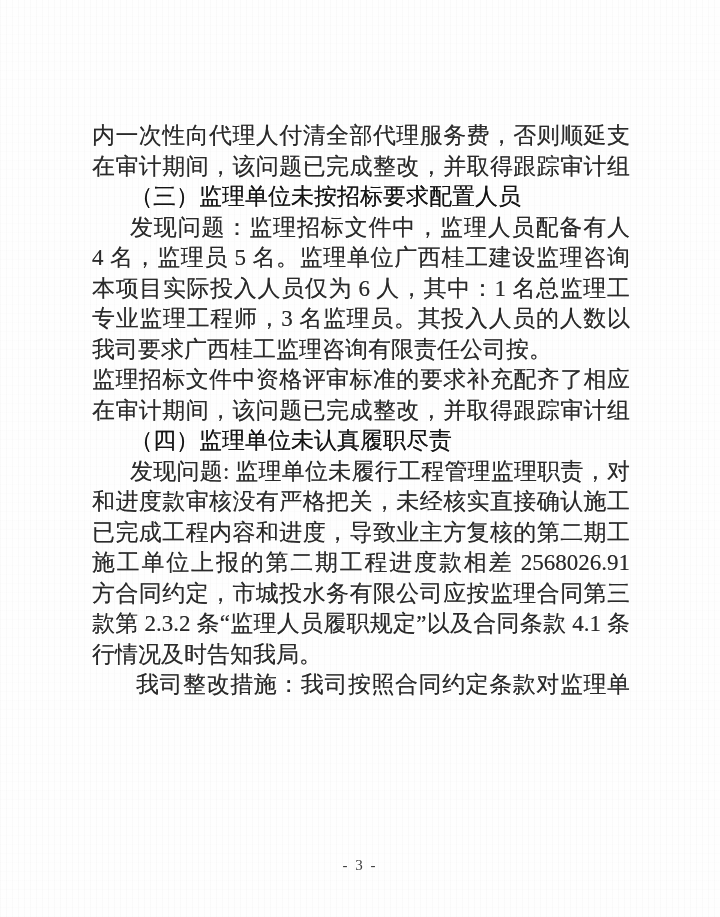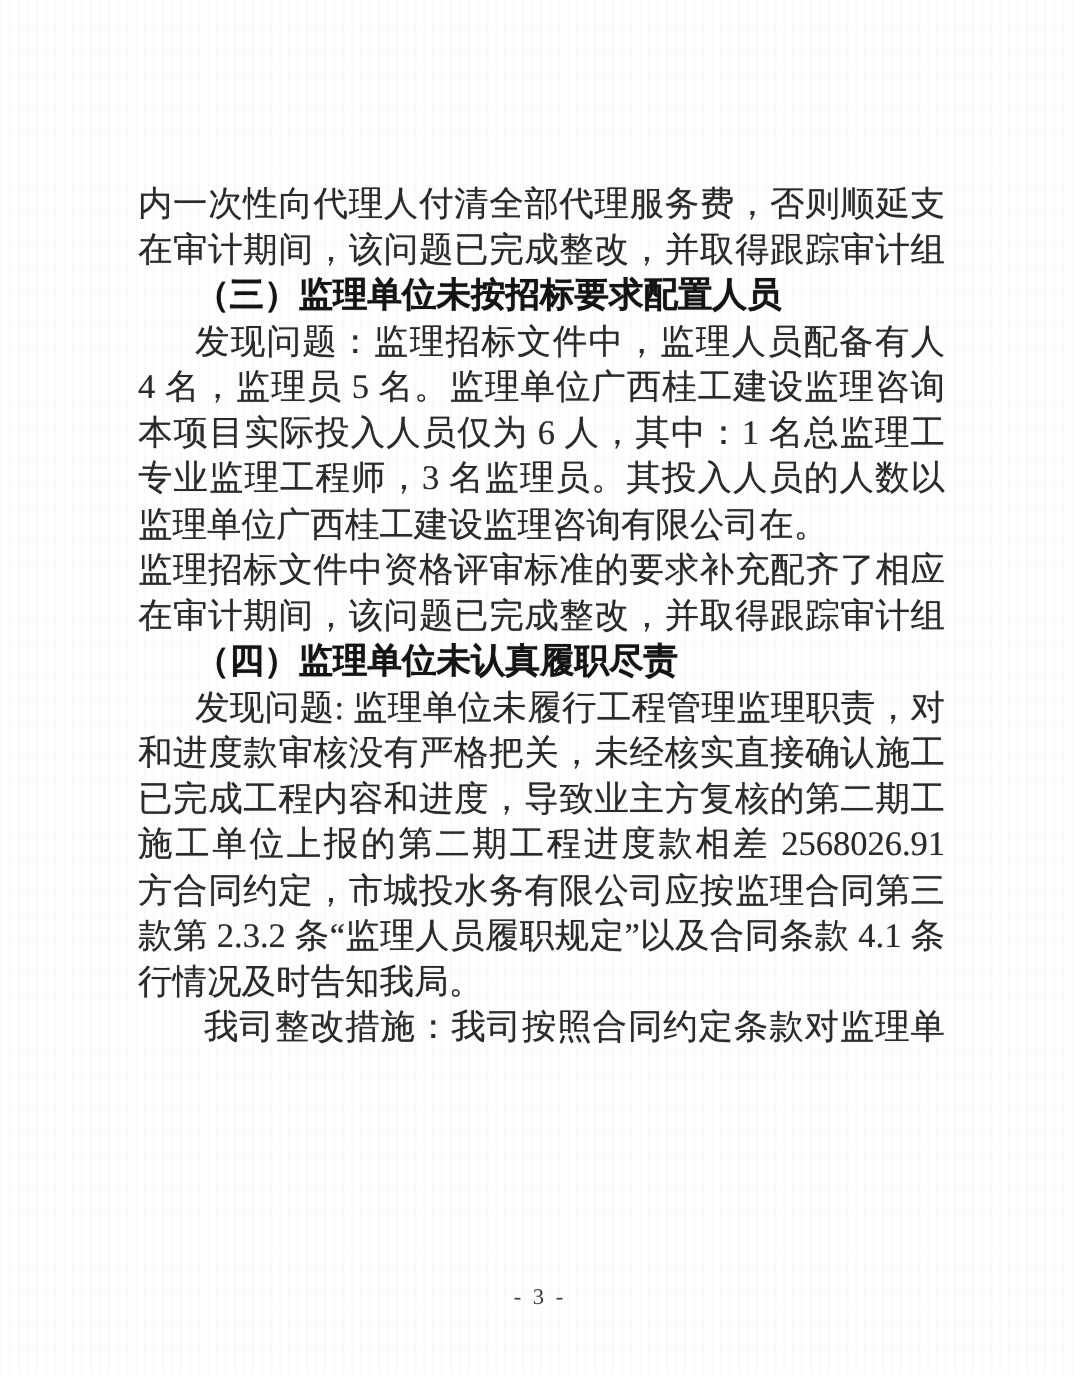--- a/index.html
+++ b/index.html
@@ -37,21 +37,21 @@
     text-align: justify;
     overflow: hidden;
     white-space: normal;
     text-shadow: 0 0 0.5px rgba(40,40,40,0.55);
   }
   .fill { text-align-last: justify; }
   .last { text-align-last: left; }
   .indent { text-indent: 38px; }
   .indent2 { text-indent: 44px; }
   .heading {
-    font-weight: bold;
+    font-weight: normal;
     color: #141414;
     text-shadow: 0 0 0.6px rgba(10,10,10,0.7);
     text-align-last: left;
   }
   .pagenum {
     position: absolute;
     top: 854px;
     left: 0;
     width: 100%;
     text-align: center;
@@ -67,21 +67,21 @@
 
 <div class="page">
   <div class="textblock">
     <div class="line fill">内一次性向代理人付清全部代理服务费，否则顺延支付”执行。</div>
     <div class="line last">在审计期间，该问题已完成整改，并取得跟踪审计组认可。</div>
     <div class="line heading indent">（三）监理单位未按招标要求配置人员</div>
     <div class="line fill indent">发现问题：监理招标文件中，监理人员配备有人数 10 名和</div>
     <div class="line fill">4 名，监理员 5 名。监理单位广西桂工建设监理咨询有限公司在</div>
     <div class="line fill">本项目实际投入人员仅为 6 人，其中：1 名总监理工程师，2 名</div>
     <div class="line fill">专业监理工程师，3 名监理员。其投入人员的人数以及人员资质</div>
-    <div class="line last">监理单位广西桂工建设监理咨询有限公司在。</div>
+    <div class="line last">我司要求广西桂工监理咨询有限责任公司按。</div>
     <div class="line fill">监理招标文件中资格评审标准的要求补充配齐了相应监理人员。</div>
     <div class="line last">在审计期间，该问题已完成整改，并取得跟踪审计组认可。</div>
     <div class="line heading indent">（四）监理单位未认真履职尽责</div>
     <div class="line fill indent">发现问题: 监理单位未履行工程管理监理职责，对工程计量</div>
     <div class="line fill">和进度款审核没有严格把关，未经核实直接确认施工单位报送的</div>
     <div class="line fill">已完成工程内容和进度，导致业主方复核的第二期工程进度款与</div>
     <div class="line fill">施工单位上报的第二期工程进度款相差 2568026.91 元。根据双</div>
     <div class="line fill">方合同约定，市城投水务有限公司应按监理合同第三部分专用条</div>
     <div class="line fill">款第 2.3.2 条“监理人员履职规定”以及合同条款 4.1 条对监理单位</div>
     <div class="line last">行情况及时告知我局。</div>

